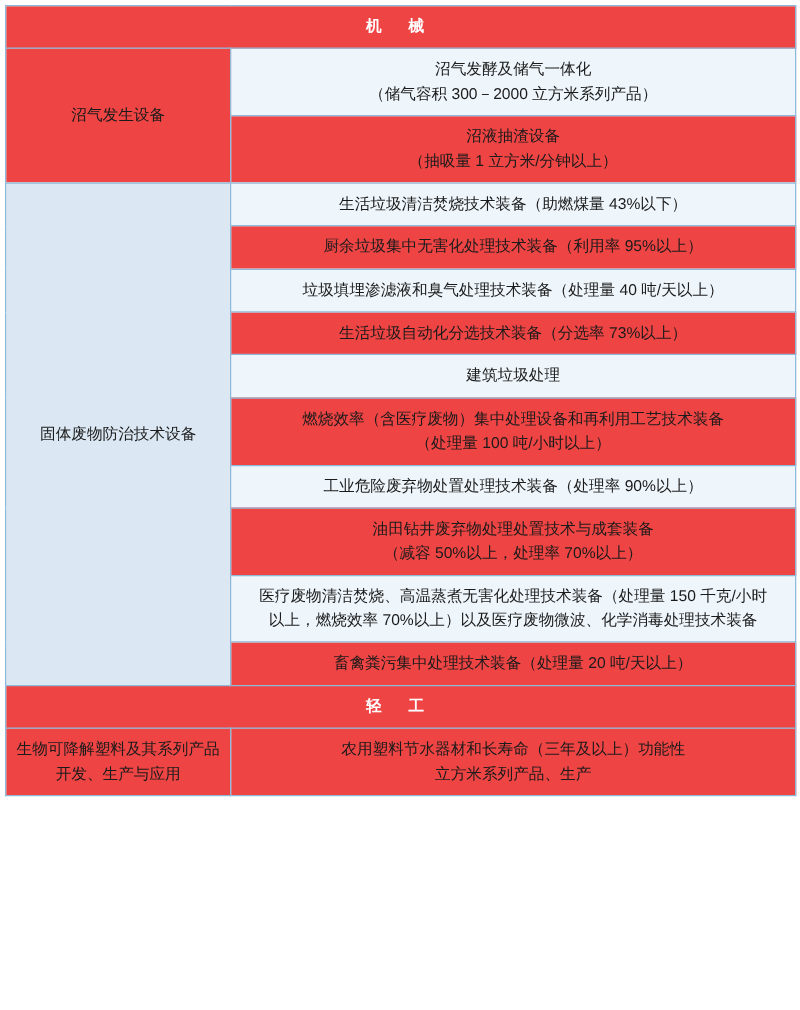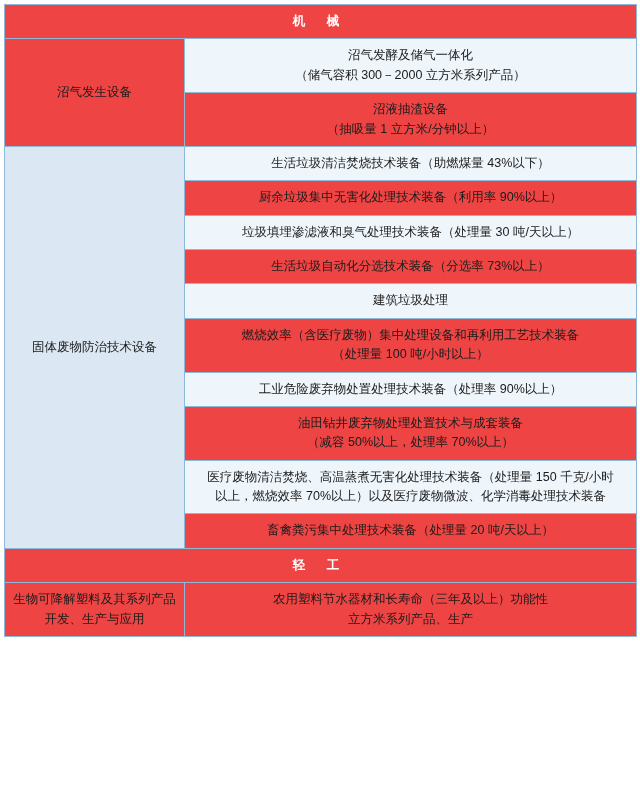--- a/index.html
+++ b/index.html
@@ -92,26 +92,26 @@
       </tr>
 
       <tr>
         <td class="group tall" rowspan="10">固体废物防治技术设备</td>
         <td class="item tint">
           <span class="line">生活垃圾清洁焚烧技术装备（助燃煤量 43%以下）</span>
         </td>
       </tr>
       <tr>
         <td class="item">
-          <span class="line">厨余垃圾集中无害化处理技术装备（利用率 90%以上）</span>
+          <span class="line">厨余垃圾集中无害化处理技术装备（利用率 95%以上）</span>
         </td>
       </tr>
       <tr>
         <td class="item tint">
-          <span class="line">垃圾填埋渗滤液和臭气处理技术装备（处理量 30 吨/天以上）</span>
+          <span class="line">垃圾填埋渗滤液和臭气处理技术装备（处理量 40 吨/天以上）</span>
         </td>
       </tr>
       <tr>
         <td class="item">
           <span class="line">生活垃圾自动化分选技术装备（分选率 73%以上）</span>
         </td>
       </tr>
       <tr>
         <td class="item tint">
           <span class="line">建筑垃圾处理</span>

